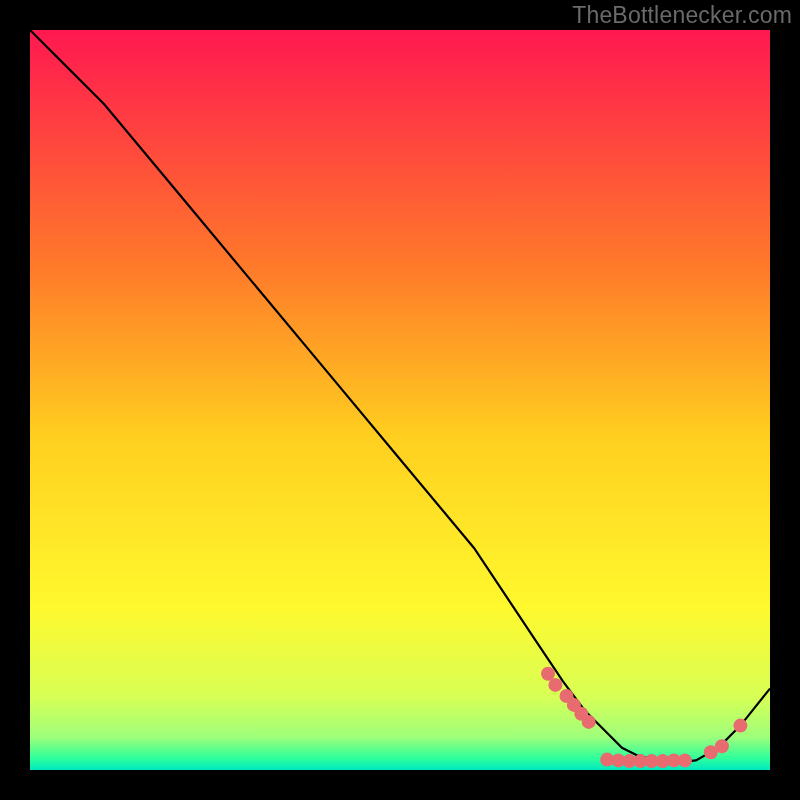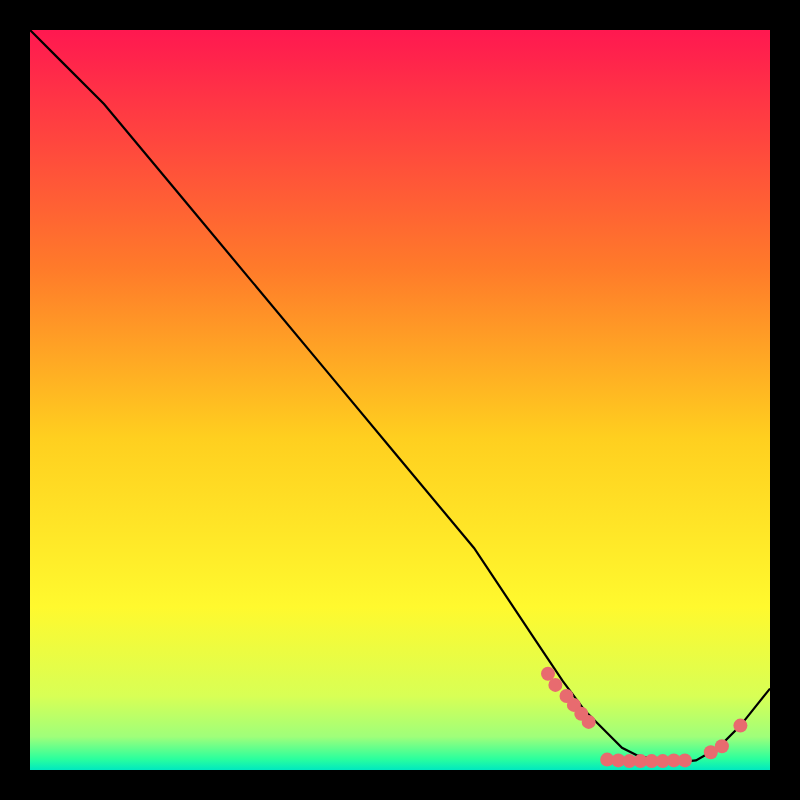--- a/index.html
+++ b/index.html
@@ -33,20 +33,21 @@
     top: 30px;
     width: 740px;
     height: 740px;
     
   }
 </style>
 </head>
 <body>
 
 <div class="frame">
+  <div class="watermark">TheBottlenecker.com</div>
 
   <div class="plot">
     <svg id="chart-svg" width="740" height="740" viewBox="0 0 740 740" preserveAspectRatio="none">
       <defs>
         <linearGradient id="bg-grad" x1="0" y1="0" x2="0" y2="1">
             <stop offset="0%" stop-color="#ff1850"></stop>
             <stop offset="32%" stop-color="#ff7a2a"></stop>
             <stop offset="55.00000000000001%" stop-color="#ffcf1f"></stop>
             <stop offset="78%" stop-color="#fff92e"></stop>
             <stop offset="90%" stop-color="#d8ff55"></stop>

